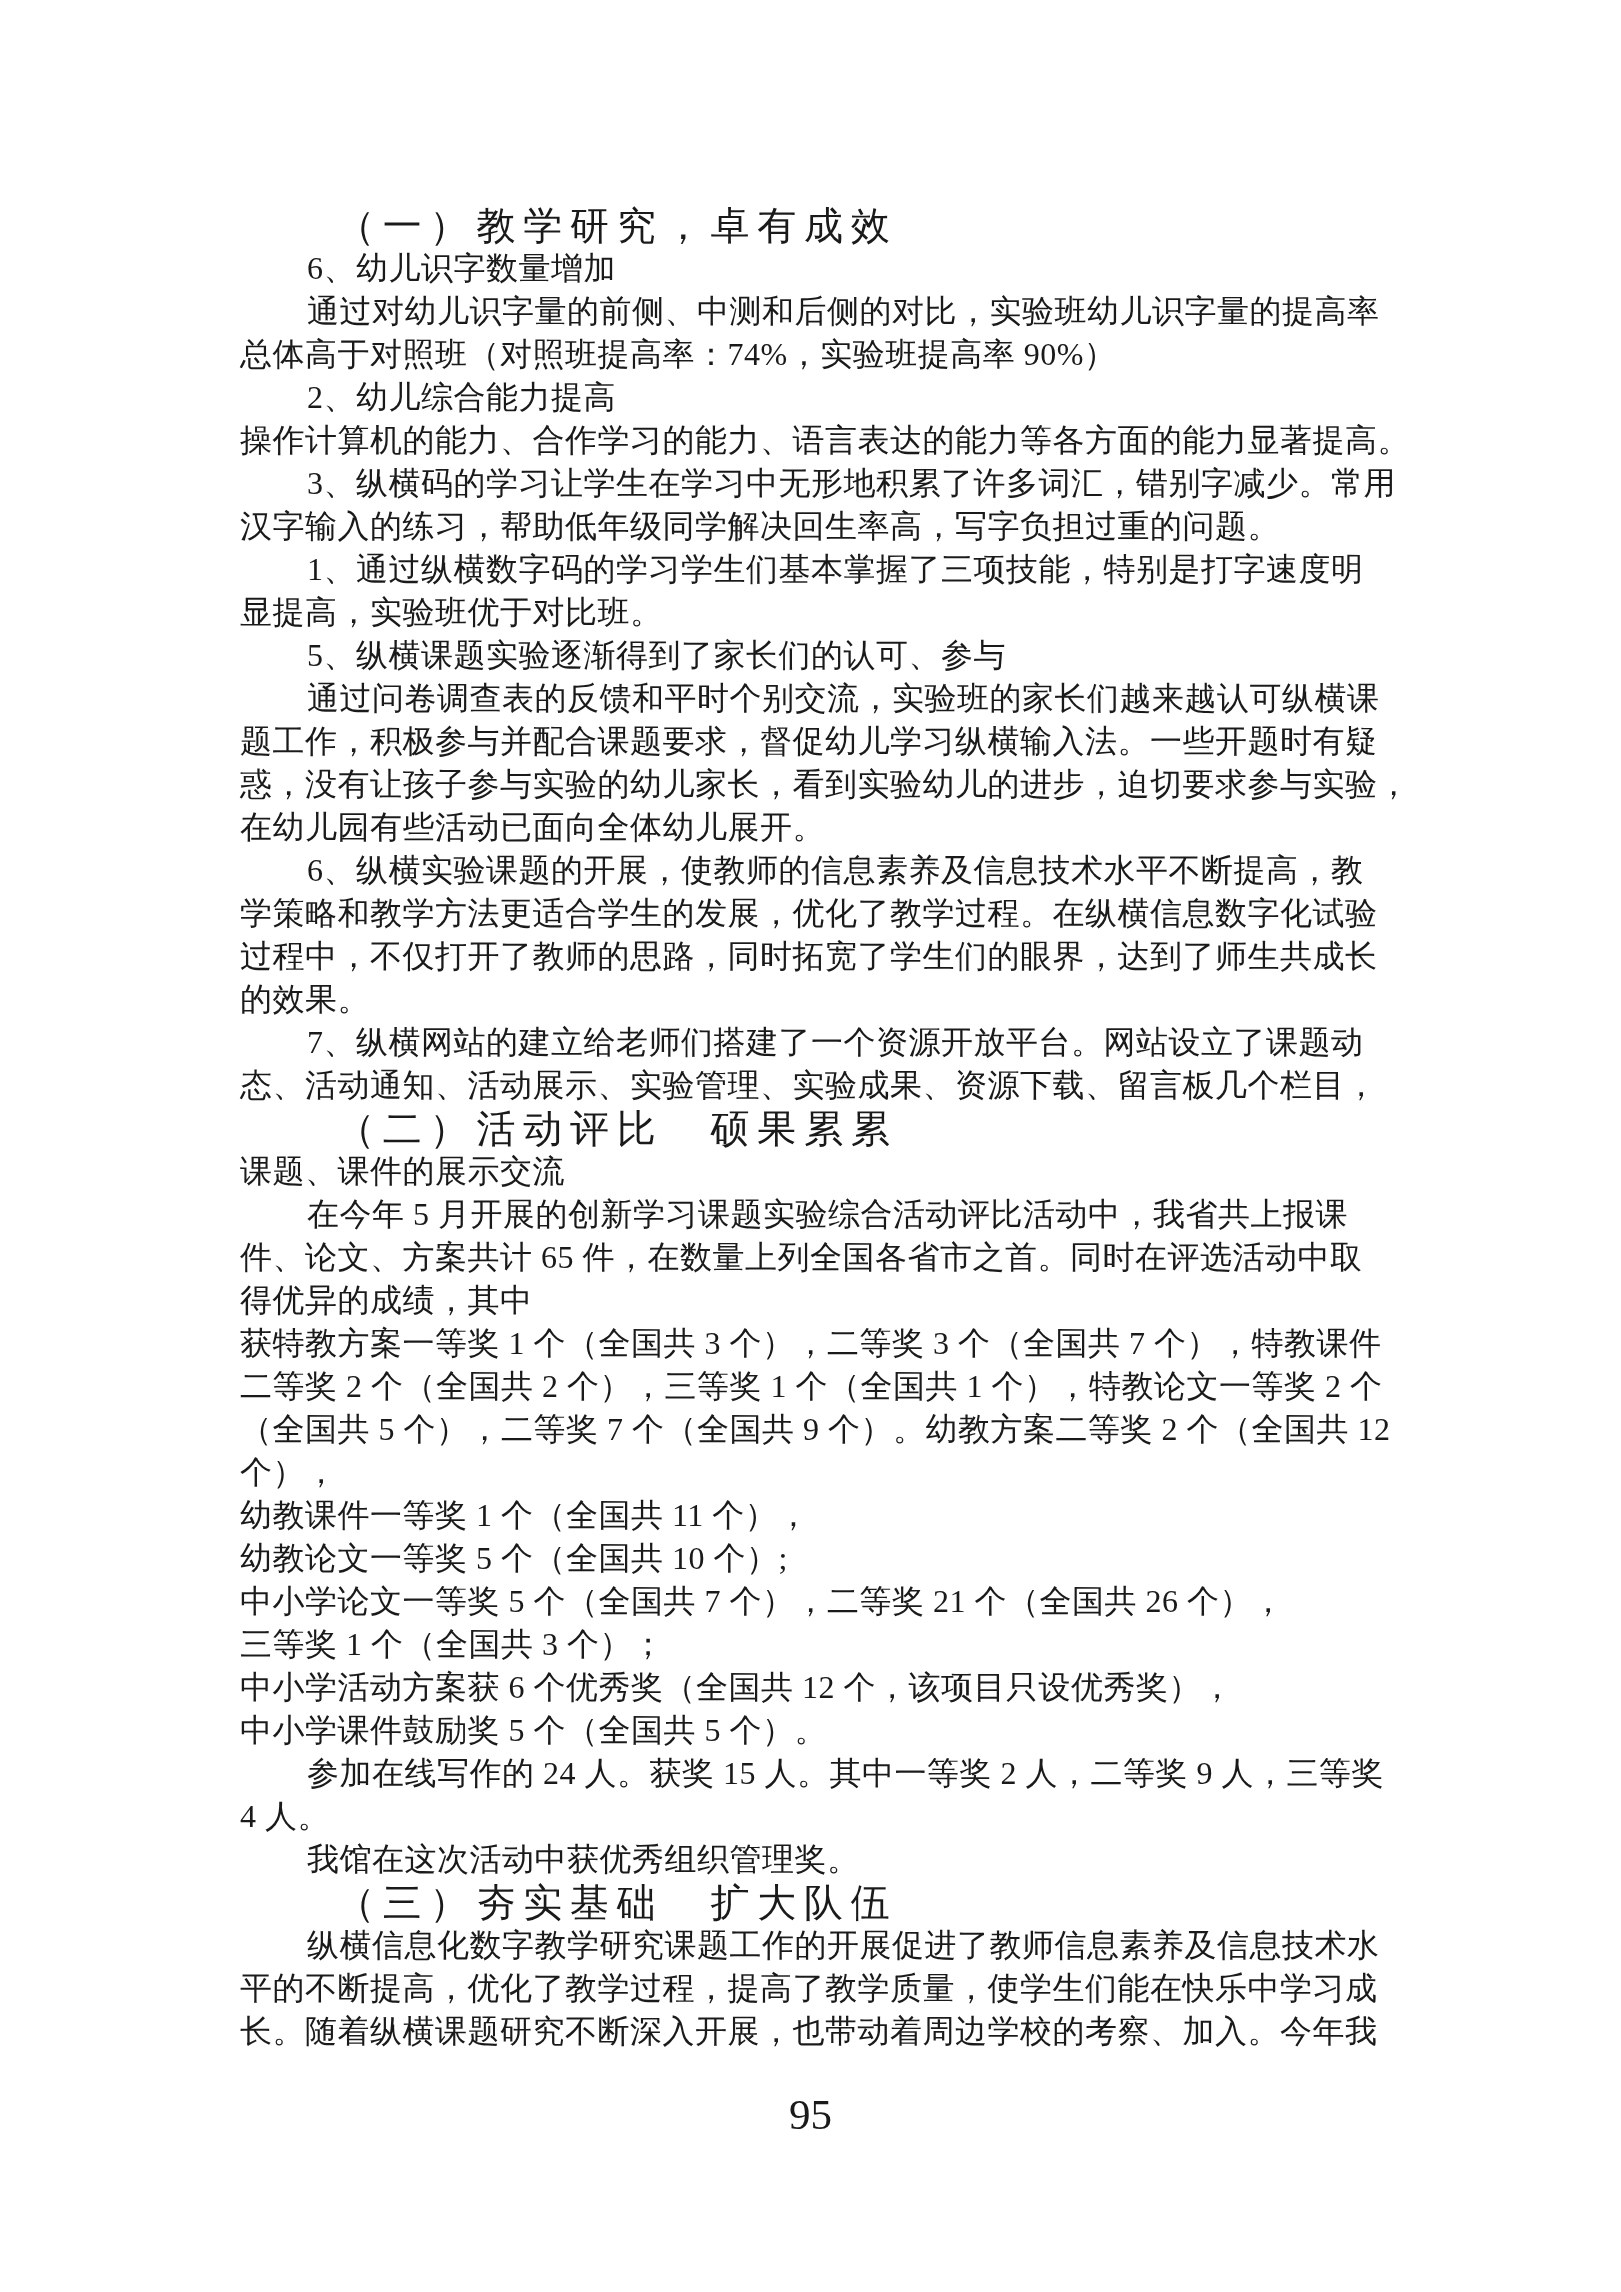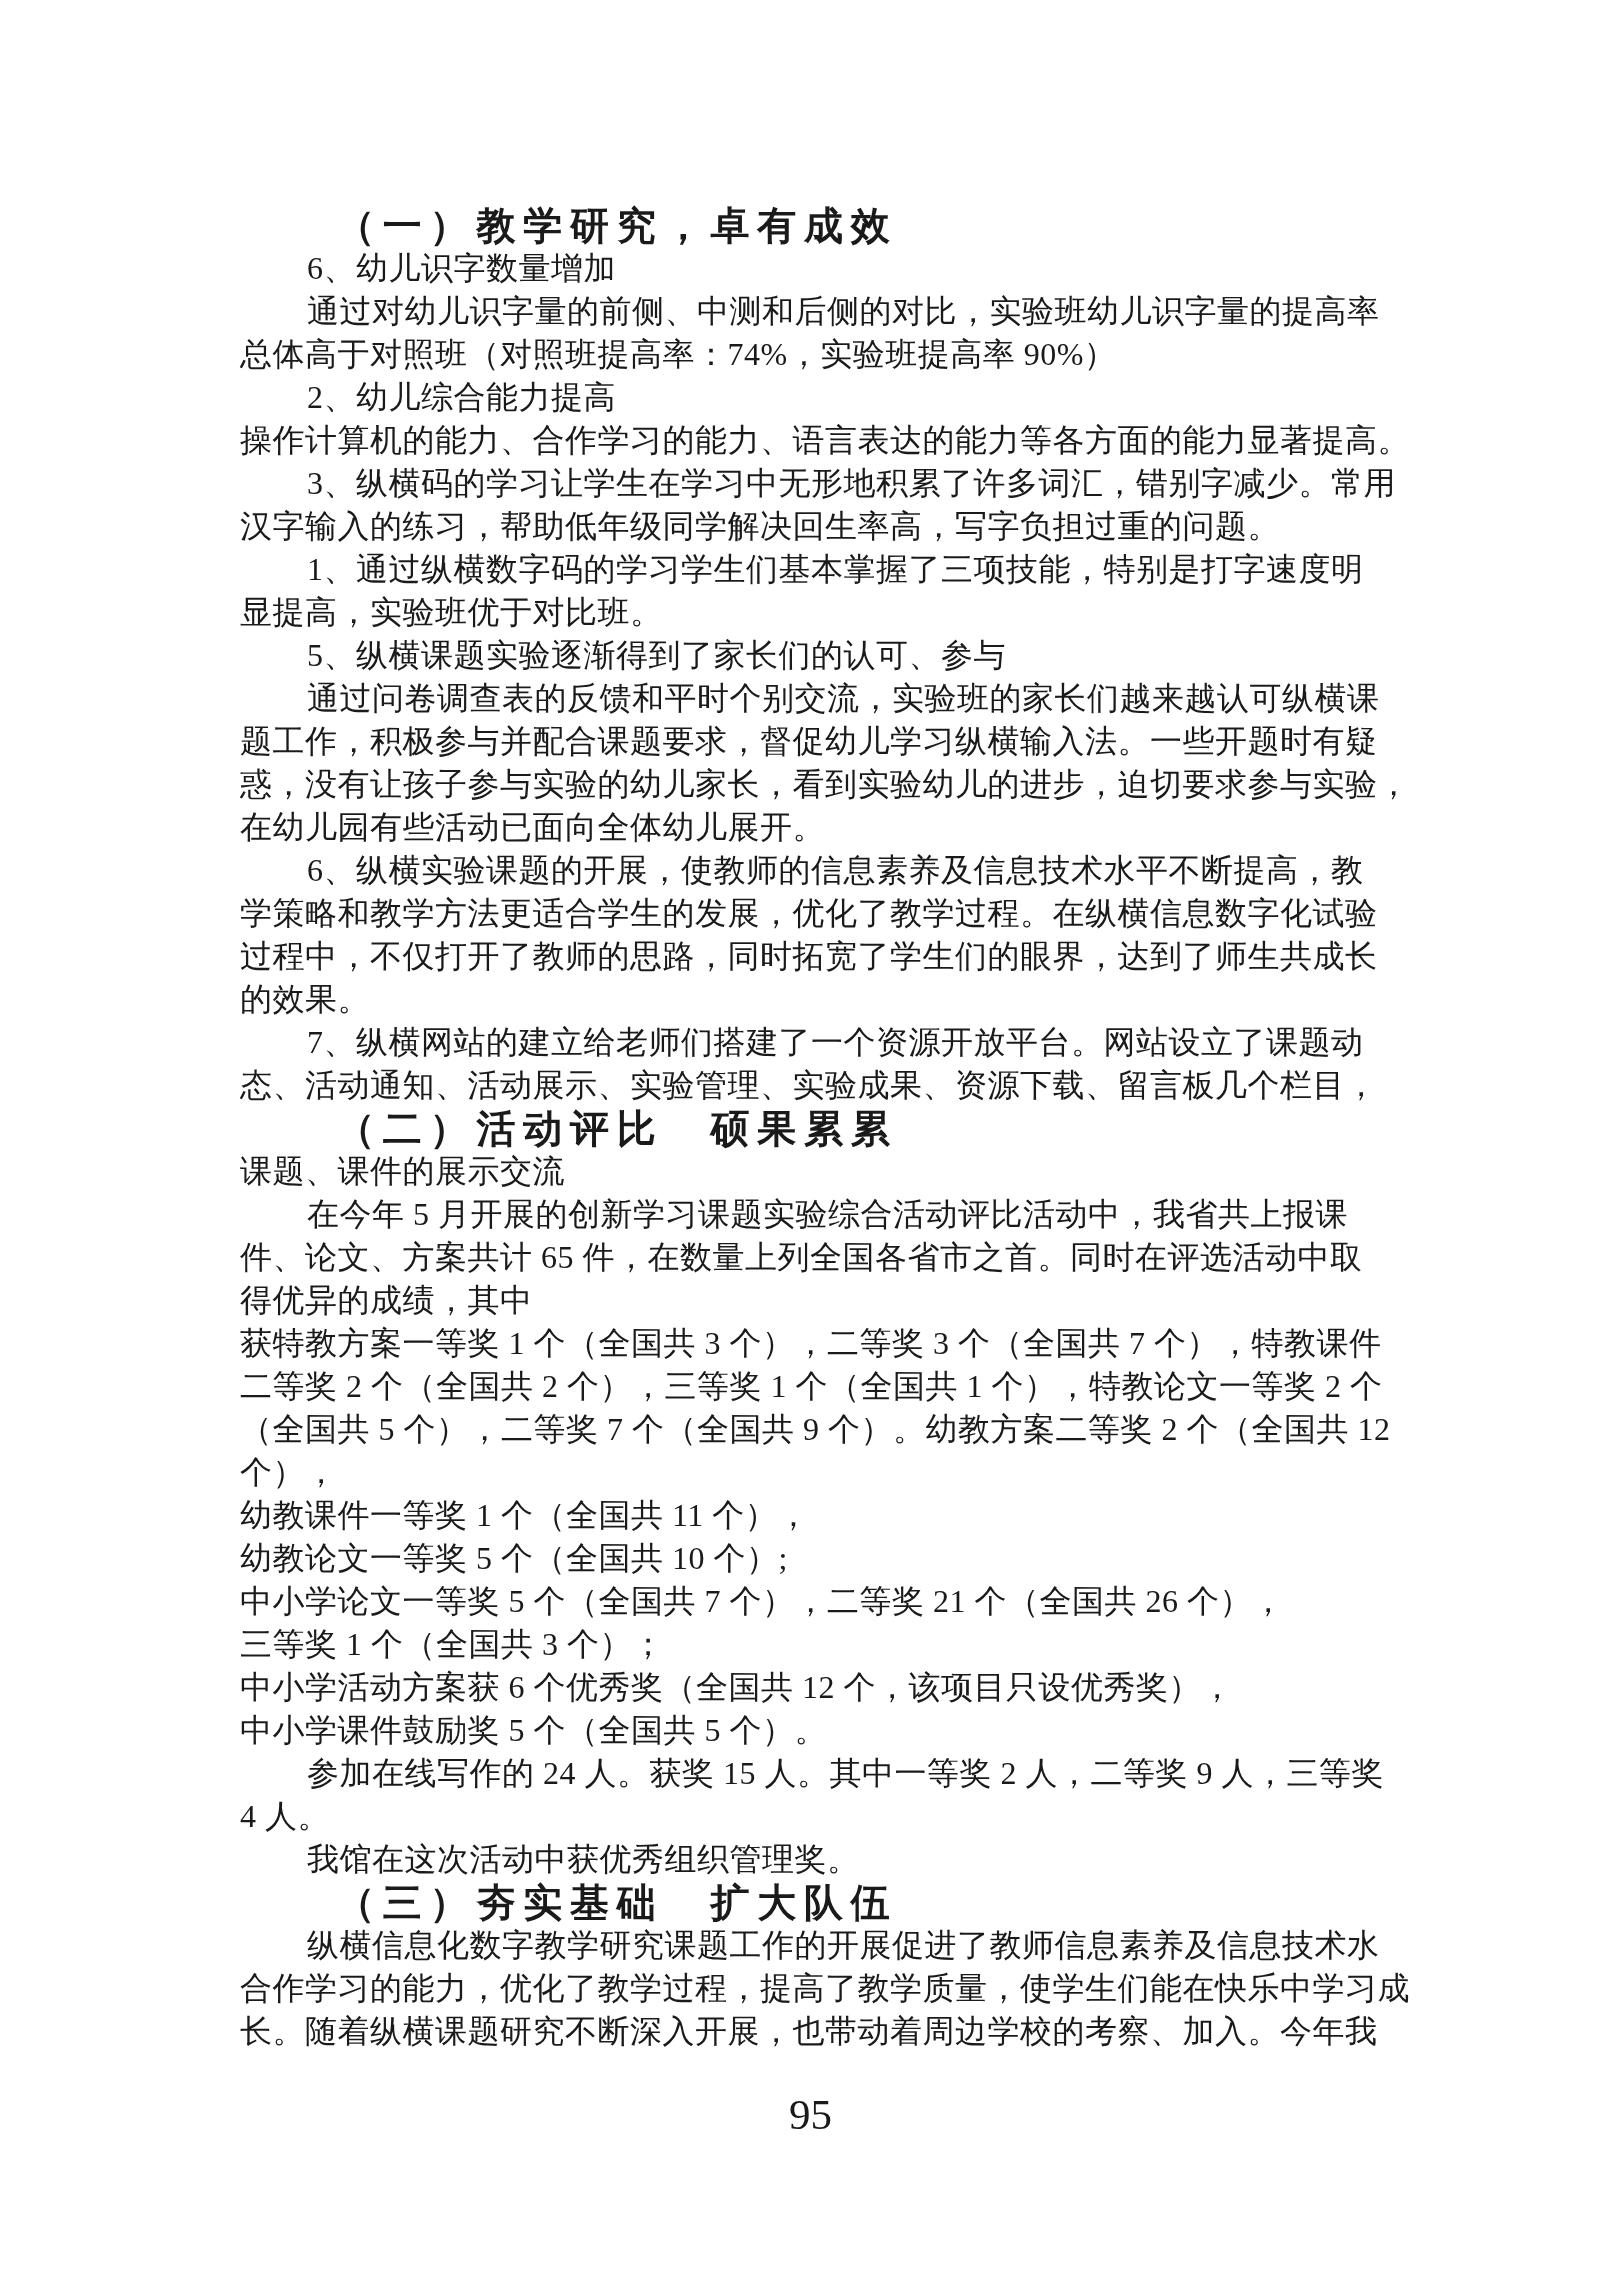--- a/index.html
+++ b/index.html
@@ -29,21 +29,21 @@
     letter-spacing: 0.5px;
     white-space: pre;
   }
   .line.indent {
     padding-left: 67px;
   }
   .line.heading {
     font-size: 39px;
     letter-spacing: 7.8px;
     padding-left: 96px;
-    font-weight: 700;
+    font-weight: 400;
   }
   .page-number {
     position: absolute;
     top: 2094px;
     left: 0;
     width: 1621px;
     text-align: center;
     font-size: 43px;
     line-height: 42px;
   }
@@ -87,18 +87,18 @@
       <div class="line flush">幼教论文一等奖 5 个（全国共 10 个）;</div>
       <div class="line flush">中小学论文一等奖 5 个（全国共 7 个），二等奖 21 个（全国共 26 个），</div>
       <div class="line flush">三等奖 1 个（全国共 3 个）；</div>
       <div class="line flush">中小学活动方案获 6 个优秀奖（全国共 12 个，该项目只设优秀奖），</div>
       <div class="line flush">中小学课件鼓励奖 5 个（全国共 5 个）。</div>
       <div class="line indent">参加在线写作的 24 人。获奖 15 人。其中一等奖 2 人，二等奖 9 人，三等奖</div>
       <div class="line flush">4 人。</div>
       <div class="line indent">我馆在这次活动中获优秀组织管理奖。</div>
       <div class="line heading">（三）夯实基础　扩大队伍</div>
       <div class="line indent">纵横信息化数字教学研究课题工作的开展促进了教师信息素养及信息技术水</div>
-      <div class="line flush">合作学习的能力，优化了教学过程，提高了教学质量，使学生们能在快乐中学习成</div>
+      <div class="line flush">平的不断提高，优化了教学过程，提高了教学质量，使学生们能在快乐中学习成</div>
       <div class="line flush">长。随着纵横课题研究不断深入开展，也带动着周边学校的考察、加入。今年我</div>
     </div>
   <div class="page-number">95</div>
 </div>
 
 
 </body></html>

